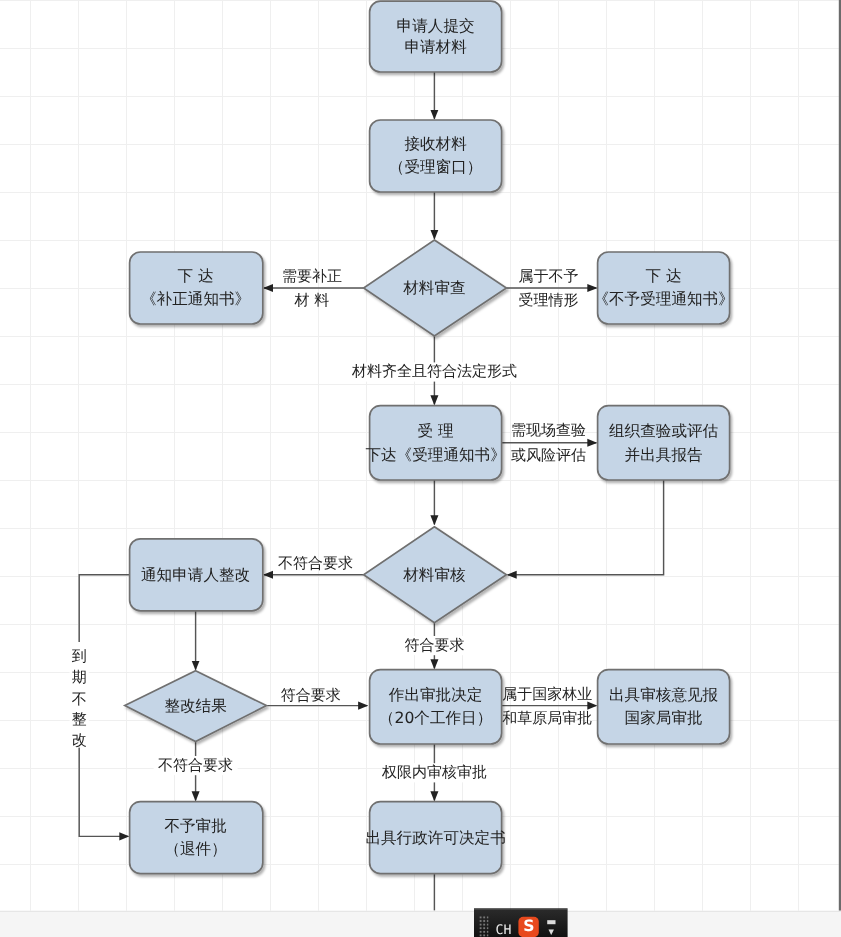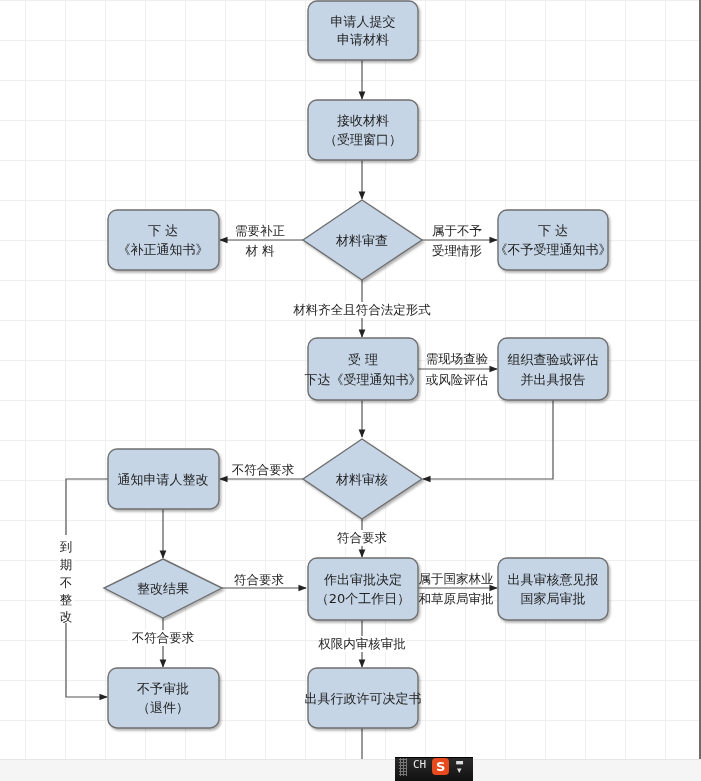--- a/index.html
+++ b/index.html
@@ -21,21 +21,21 @@
     position: absolute; left: 699px; top: 0; width: 2px; height: 759px; background: #6b6b6b;
   }
   #bottom-bar {
     position: absolute; left: 0; top: 759px; width: 701px; height: 22px;
     background: #f5f5f5; border-top: 1px solid #e6e6e6;
   }
   #ime-bar {
     position: absolute; left: 395px; top: 757px; width: 78px; height: 24px;
     background: linear-gradient(#2a2a2a, #111);
     border-top: 1px solid #000;
-    display: flex; align-items: flex-start; gap: 6px; padding-left: 4px; box-sizing: border-box;
+    display: flex; align-items: flex-end; gap: 6px; padding-left: 4px; box-sizing: border-box;
   }
   .ime-grip { width: 8px; height: 18px;
     background-image: radial-gradient(#777 1px, transparent 1.2px);
     background-size: 3px 3px; }
   .ime-ch { color: #eaeaea; font-family: "DejaVu Sans Mono", monospace; font-size: 11px; }
   .ime-s { width: 17px; height: 17px; border-radius: 4px; background: #e8491d; color: #fff;
     font-weight: bold; font-size: 13px; display: flex; align-items: center; justify-content: center;
     font-family: "DejaVu Sans", sans-serif; }
   .ime-menu { color: #ddd; font-size: 9px; line-height: 8px; text-align: center; width: 8px; }
 

